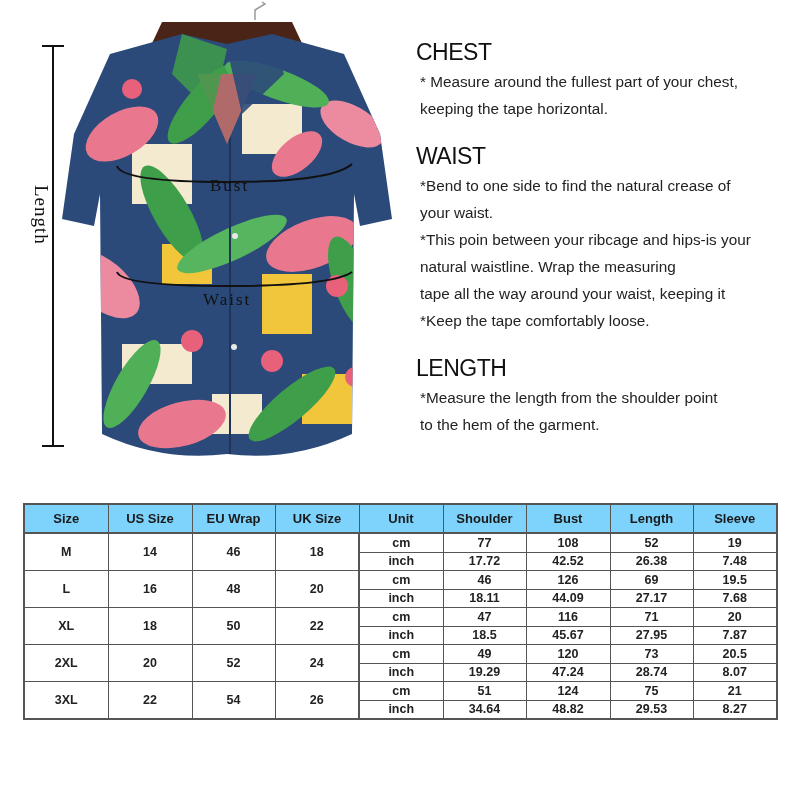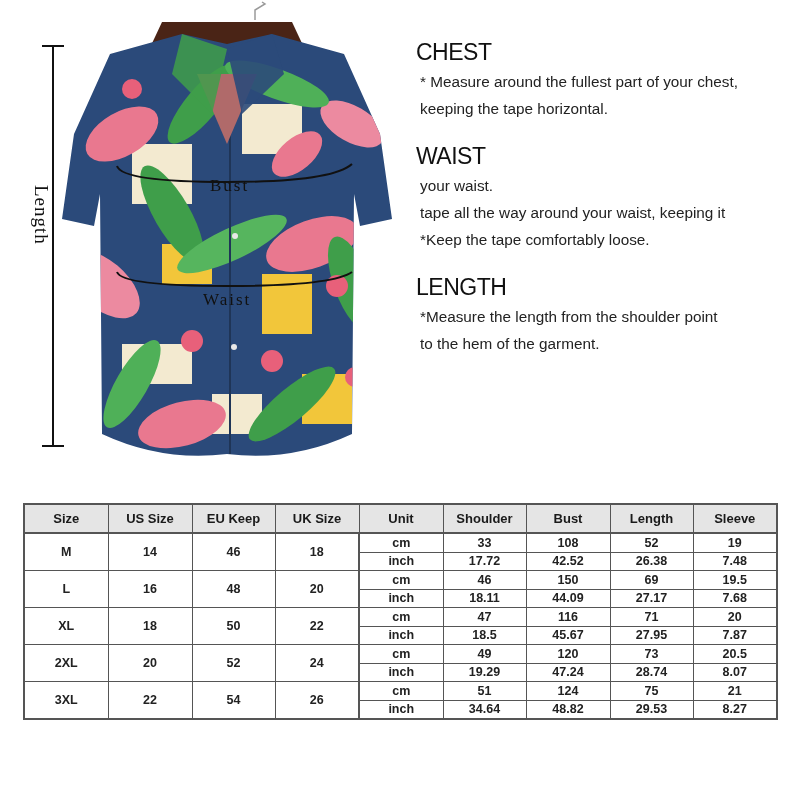--- a/index.html
+++ b/index.html
@@ -21,21 +21,21 @@
   
   .guide { position:absolute; left:416px; top:38px; width:370px; }
   .guide h2 { margin:0; font-weight:normal; font-size:23px; line-height:28px; letter-spacing:-0.5px; color:#111; }
   .guide p { margin:4px; font-size:15.3px; line-height:23px; color:#222; }
   .section { margin-bottom:22px; }
   .section.waist { margin-top:0; }
 
   
   .size-table { position:absolute; left:23px; top:503px; border-collapse:collapse; border:2px solid #555; }
   .size-table th, .size-table td { border:1px solid #555; text-align:center; font-weight:bold; font-size:12.5px; padding:0; color:#222; }
-  .size-table th { background:#e5e5e5; height:27px; font-size:13px; color:#1a1a1a; border-bottom:2px solid #555; }
+  .size-table th { background:#7dd3fc; height:27px; font-size:13px; color:#1a1a1a; border-bottom:2px solid #555; }
   .size-table td { height:17.5px; }
   .size-table .unit-cell { border-left:2px solid #555;margin-top:20px; }
 </style>
 </head>
 <body>
 
 <div class="figure">
   <div class="length-bar"></div>
   <div class="length-cap top"></div>
   <div class="length-cap bot"></div>
@@ -104,21 +104,24 @@
 </div>
 
 <div class="guide">
   <div class="section">
     <h2>CHEST</h2>
     <p>* Measure around the fullest part of your chest,</p>
     <p>keeping the tape horizontal.</p>
   </div>
   <div class="section waist">
     <h2>WAIST</h2>
+    <p>*Bend to one side to find the natural crease of</p>
     <p>your waist.</p>
+    <p>*This poin between your ribcage and hips-is your</p>
+    <p>natural waistline. Wrap the measuring</p>
     <p>tape all the way around your waist, keeping it</p>
     <p>*Keep the tape comfortably loose.</p>
   </div>
   <div class="section">
     <h2>LENGTH</h2>
     <p>*Measure the length from the shoulder point</p>
     <p>to the hem of the garment.</p>
   </div>
 </div>
 
@@ -131,58 +134,58 @@
     <col style="width:84px">
       <col style="width:83px">
       <col style="width:84px">
       <col style="width:83px">
       <col style="width:84px">
   </colgroup>
   <thead>
     <tr>
       <th>Size</th>
       <th>US Size</th>
-      <th>EU Keep</th>
+      <th>EU Wrap</th>
       <th>UK Size</th>
       <th>Unit</th>
       <th>Shoulder</th>
       <th>Bust</th>
       <th>Length</th>
       <th>Sleeve</th>
     </tr>
   </thead>
   <tbody>
 
     <tr>
       <td rowspan="2">M</td>
       <td rowspan="2">14</td>
       <td rowspan="2">46</td>
       <td rowspan="2">18</td>
       <td class="unit-cell">cm</td>
-      <td>33</td>
+      <td>77</td>
       <td>108</td>
       <td>52</td>
       <td>19</td>
     </tr>
     <tr>
       <td class="unit-cell">inch</td>
       <td>17.72</td>
       <td>42.52</td>
       <td>26.38</td>
       <td>7.48</td>
     </tr>
 
     <tr>
       <td rowspan="2">L</td>
       <td rowspan="2">16</td>
       <td rowspan="2">48</td>
       <td rowspan="2">20</td>
       <td class="unit-cell">cm</td>
       <td>46</td>
-      <td>150</td>
+      <td>126</td>
       <td>69</td>
       <td>19.5</td>
     </tr>
     <tr>
       <td class="unit-cell">inch</td>
       <td>18.11</td>
       <td>44.09</td>
       <td>27.17</td>
       <td>7.68</td>
     </tr>

